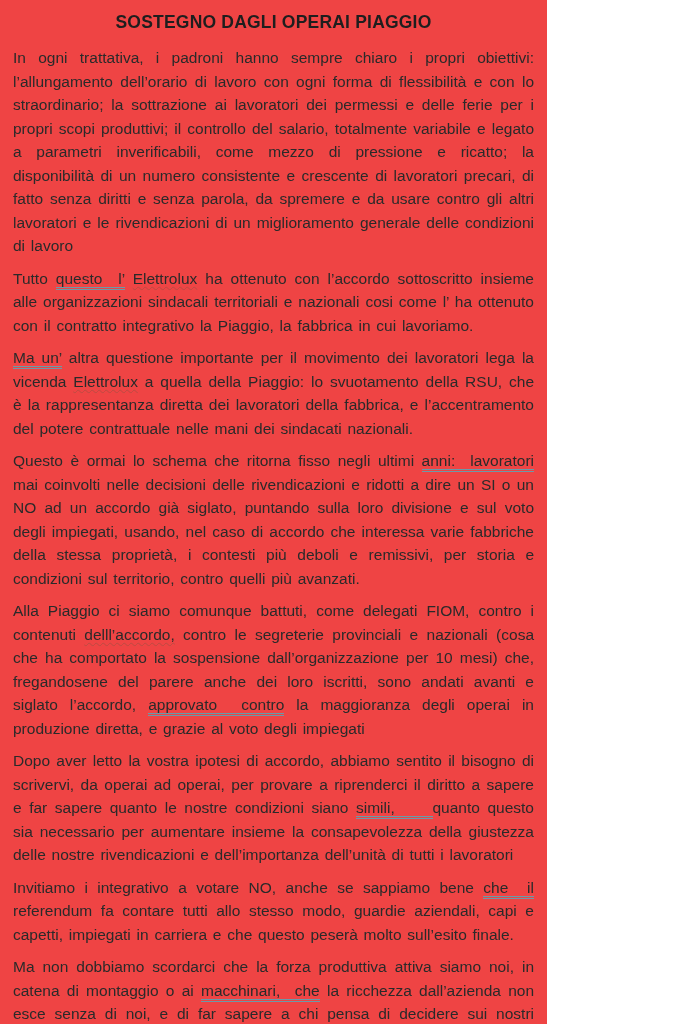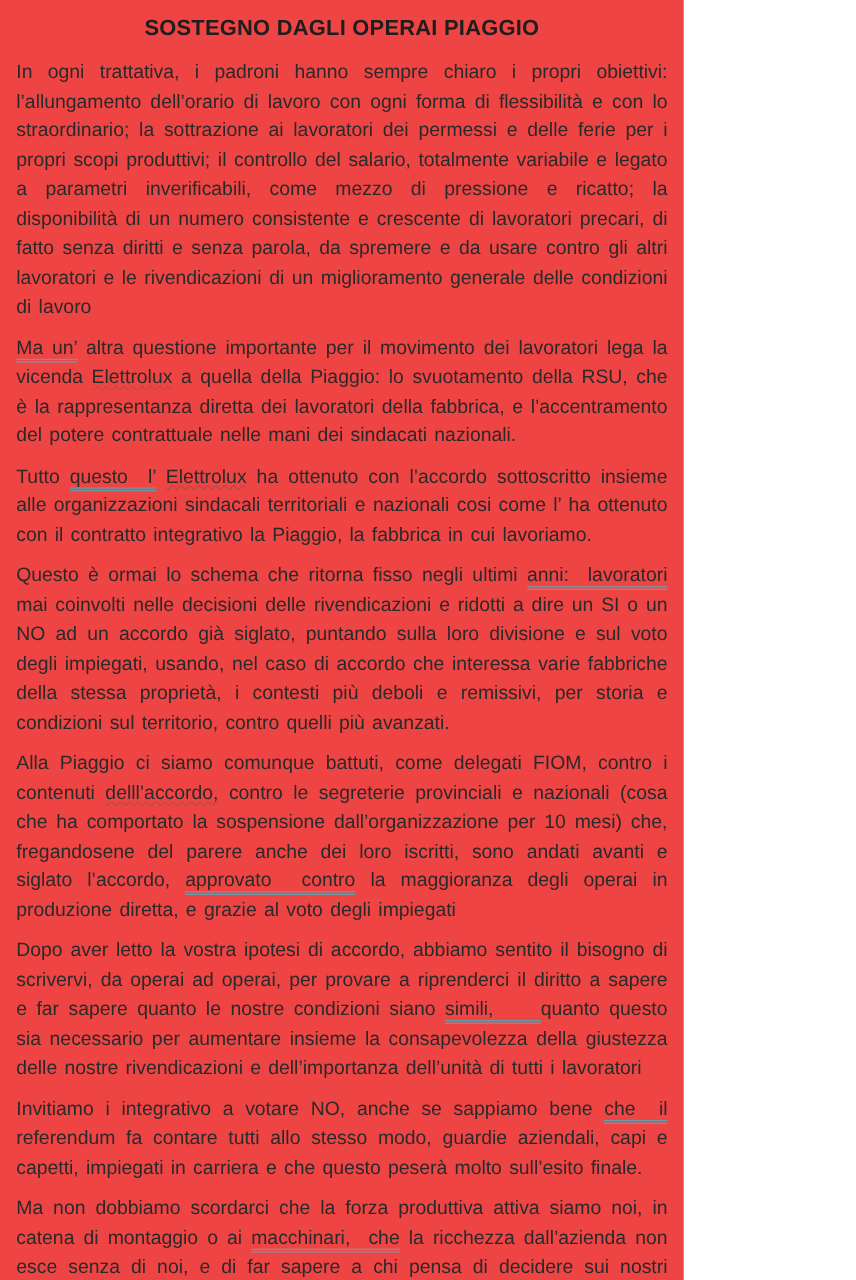--- a/index.html
+++ b/index.html
@@ -53,22 +53,22 @@
   }
 </style>
 </head>
 <body>
 
 <div class="page">
   <h1 class="doc-title">SOSTEGNO DAGLI OPERAI PIAGGIO</h1>
 
   <div class="doc-body" id="doc-body">
       <p><span>In ogni trattativa, i padroni hanno  sempre chiaro i propri obiettivi: l’allungamento dell’orario di lavoro con ogni forma di flessibilità e con lo straordinario; la sottrazione ai lavoratori  dei permessi e delle ferie  per i propri scopi produttivi; il controllo del salario, totalmente variabile e legato  a parametri inverificabili,  come  mezzo di pressione e ricatto; la disponibilità di un numero consistente e crescente di lavoratori precari, di fatto senza diritti e senza parola, da spremere e da usare contro gli altri lavoratori e le rivendicazioni di un miglioramento generale delle condizioni di lavoro</span></p>
+      <p><span>Tutto </span><span class="u-grammar">questo&nbsp;&nbsp;l’</span><span> </span><span class="u-spell">Elettrolux</span><span> ha ottenuto con l’accordo sottoscritto  insieme alle organizzazioni sindacali territoriali e nazionali cosi come l’ ha ottenuto con il contratto integrativo la Piaggio, la fabbrica in cui lavoriamo.</span></p>
       <p><span class="u-grammar">Ma&nbsp;un’</span><span> altra questione importante per il movimento dei lavoratori  lega la vicenda </span><span class="u-spell">Elettrolux</span><span> a quella della Piaggio:  lo svuotamento della RSU, che è la rappresentanza diretta dei lavoratori della fabbrica,  e l’accentramento del potere contrattuale  nelle mani dei sindacati nazionali.</span></p>
-      <p><span>Tutto </span><span class="u-grammar">questo&nbsp;&nbsp;l’</span><span> </span><span class="u-spell">Elettrolux</span><span> ha ottenuto con l’accordo sottoscritto  insieme alle organizzazioni sindacali territoriali e nazionali cosi come l’ ha ottenuto con il contratto integrativo la Piaggio, la fabbrica in cui lavoriamo.</span></p>
       <p><span>Questo è ormai lo schema che ritorna fisso negli ultimi </span><span class="u-grammar">anni:&nbsp;&nbsp;lavoratori</span><span> mai coinvolti nelle decisioni delle rivendicazioni e  ridotti a dire un SI o un NO ad un accordo già siglato, puntando sulla loro divisione e  sul voto degli impiegati,  usando,   nel caso di accordo che interessa varie fabbriche della stessa proprietà,  i contesti più deboli e remissivi, per storia e condizioni sul territorio, contro  quelli più avanzati.</span></p>
       <p><span>Alla Piaggio ci siamo comunque battuti, come delegati FIOM, contro i contenuti </span><span class="u-spell">delll’accordo,</span><span> contro le segreterie provinciali e nazionali (cosa che ha comportato la sospensione dall’organizzazione per 10 mesi) che, fregandosene del parere anche dei loro iscritti, sono andati avanti e siglato l’accordo, </span><span class="u-grammar">approvato&nbsp;&nbsp;contro</span><span>  la maggioranza degli operai in produzione diretta, e grazie al voto degli impiegati</span></p>
       <p><span>Dopo aver letto la vostra ipotesi di accordo, abbiamo sentito il bisogno di scrivervi, da operai ad operai, per provare a riprenderci il diritto a sapere e far sapere quanto le nostre condizioni siano </span><span class="u-grammar">simili,&nbsp;&nbsp;&nbsp;&nbsp;&nbsp;</span><span>quanto questo sia necessario   per aumentare insieme la consapevolezza della giustezza delle nostre rivendicazioni  e  dell’importanza dell’unità di tutti i lavoratori</span></p>
       <p><span>Invitiamo i integrativo a votare NO, anche se sappiamo bene </span><span class="u-grammar">che&nbsp;&nbsp;il</span><span> referendum  fa contare tutti allo stesso modo, guardie aziendali, capi e capetti, impiegati in carriera e che  questo peserà molto sull’esito finale.</span></p>
       <p><span>Ma non dobbiamo scordarci che la forza produttiva attiva siamo noi, in catena di montaggio o ai </span><span class="u-grammar">macchinari,&nbsp;&nbsp;che</span><span>  la ricchezza dall’azienda non esce senza di noi, e   di far sapere a chi pensa di decidere sui nostri sacrifici che noi lavoreremo per mantenere questa forza sempre attiva e pronta per entrare in azione.</span></p>
       <p><span>Un fraterno abbraccio dagli operai Piaggio di Pontedera.</span></p>
     </div>
 
   <h2 class="doc-signature">COMITATO OPERAI PIAGGIO</h2>
 </div>

